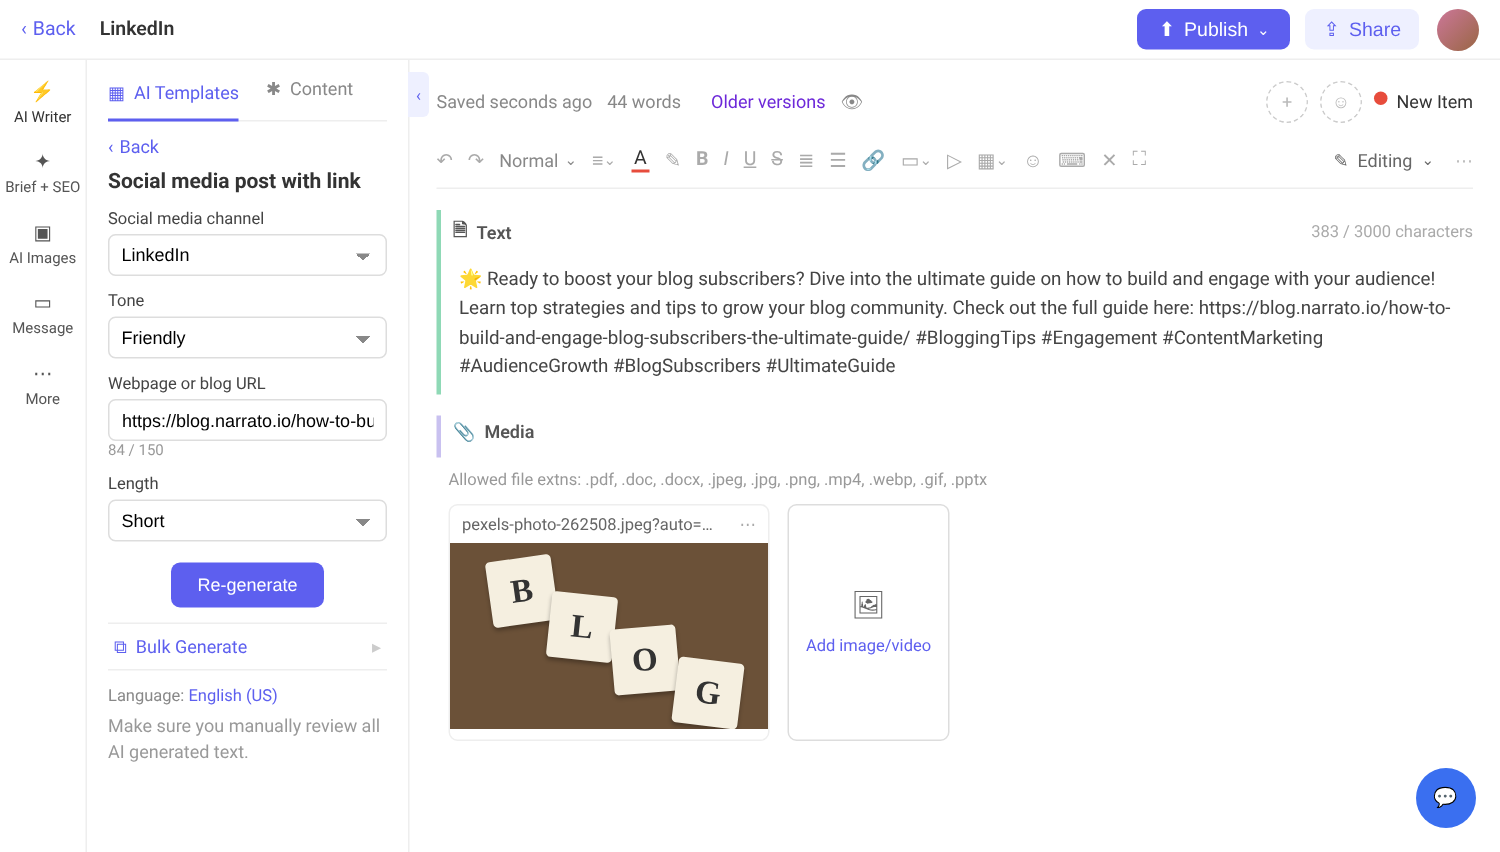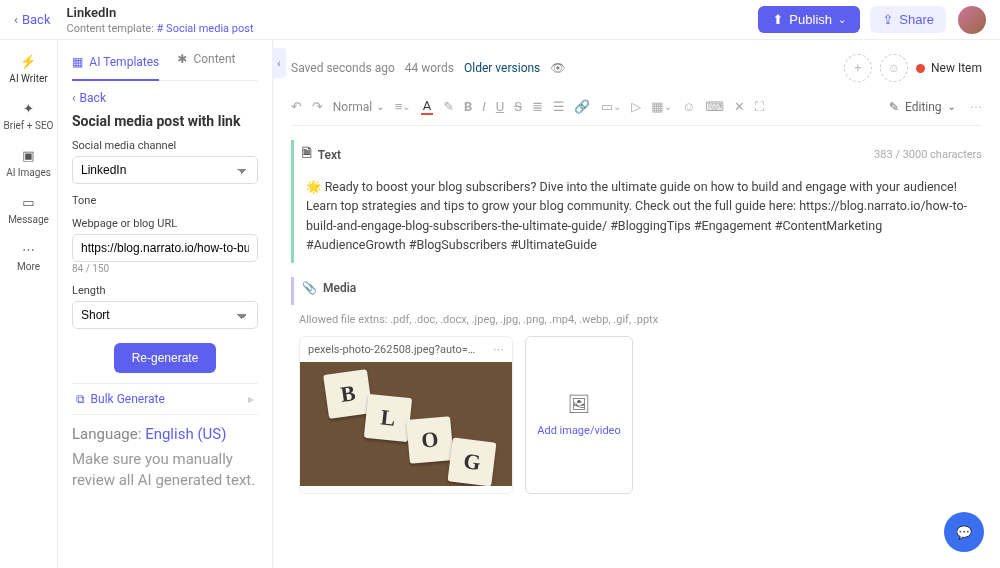--- a/index.html
+++ b/index.html
@@ -29,31 +29,31 @@
 .tab.active { color: #5d5fef; border-bottom: 2px solid #5d5fef; margin-bottom: -9px; padding-bottom: 7px; }
 .panel-back { color: #5d5fef; font-size: 12px; margin: 10px 0 8px; display: flex; align-items: center; gap: 4px; cursor: pointer; }
 .panel-title { font-size: 14px; font-weight: 700; margin-bottom: 2px; }
 .panel-desc { font-size: 11px; color: #999; margin-bottom: 14px; }
 .field-label { font-size: 11px; color: #444; margin: 10px 0 4px; }
 .select, .text-input { width: 100%; border: 1px solid #ddd; border-radius: 5px; padding: 6px 8px; font-size: 12px; background: #fff; }
 .select { appearance: none; background-image: linear-gradient(45deg, transparent 50%, #888 50%), linear-gradient(135deg, #888 50%, transparent 50%); background-position: calc(100% - 15px) 12px, calc(100% - 10px) 12px; background-size: 5px 5px; background-repeat: no-repeat; }
 .char-count { text-align: left; font-size: 10px; color: #999; margin-top: 1px; }
 .regen-btn { background: #5d5fef; color: #fff; border: none; border-radius: 6px; padding: 8px 18px; font-size: 12px; margin: 14px auto 10px; display: block; cursor: pointer; }
 .bulk-row { display: flex; align-items: center; gap: 6px; color: #5d5fef; font-size: 12px; padding: 8px 4px; border-top: 1px solid #eee; border-bottom: 1px solid #eee; cursor: pointer; }
-.lang-row { font-size: 15px; color: #888; margin-top: 10px; }
+.lang-row { font-size: 11px; color: #888; margin-top: 10px; }
 .lang-row a { color: #5d5fef; text-decoration: none; }
-.warn { font-size: 15px; color: #999; margin-top: 6px; line-height: 1.4; }
+.warn { font-size: 12px; color: #999; margin-top: 6px; line-height: 1.4; }
 
 .editor { flex: 1; padding: 0 18px; overflow-y: auto; position: relative; }
 .editor-top { display: flex; align-items: center; padding: 14px 0 10px; font-size: 12px; color: #888; }
-.editor-top .older { color: #0c4a6e; margin-left: 10px; cursor: pointer; }
+.editor-top .older { color: #6d28d9; margin-left: 20px; cursor: pointer; }
 .editor-top .words { margin-left: 10px; }
 .editor-top-right { margin-left: auto; display: flex; align-items: center; gap: 8px; }
 .circle-icon { width: 28px; height: 28px; border: 1px dashed #ccc; border-radius: 50%; display: flex; align-items: center; justify-content: center; color: #bbb; cursor: pointer; }
-.new-item { display: flex; align-items: center; gap: 6px; color: #333; font-size: 12px; }
+.new-item { display: flex; align-items: flex-start; gap: 6px; color: #333; font-size: 12px; }
 .dot-red { width: 9px; height: 9px; border-radius: 50%; background: #e74c3c; }
 
 .toolbar { display: flex; align-items: center; gap: 10px; padding: 6px 0 10px; border-bottom: 1px solid #eee; color: #aaa; font-size: 13px; }
 .toolbar .tb { cursor: pointer; display: flex; align-items: center; }
 .normal-sel { color: #888; font-size: 12px; display: flex; align-items: center; gap: 4px; }
 .editing-pill { margin-left: auto; display: flex; align-items: center; gap: 6px; color: #666; font-size: 12px; }
 
 .section { border-left: 3px solid #8fd9b6; margin-top: 14px; padding: 0 0 6px 8px; }
 .section-head { display: flex; align-items: center; gap: 6px; font-size: 12px; color: #555; font-weight: 600; padding: 4px 0; }
 .section-head .count { margin-left: auto; font-size: 11px; color: #aaa; font-weight: 400; }
@@ -78,27 +78,20 @@
 </head>
 <body>
 
 <div class="topbar">
   <div class="back-link">
     <span>‹</span>
     <span>Back</span>
   </div>
   <div class="doc-title-wrap">
     <div class="doc-title">LinkedIn</div>
-    <div class="doc-subtitle">
-      <span>Content template:</span>
-      <a href="#">
-        <span>#</span>
-        <span>Social media post</span>
-      </a>
-    </div>
   </div>
   <button class="publish-btn">
     <span>⬆</span>
     <span>Publish</span>
     <span class="chev">⌄</span>
   </button>
   <button class="share-btn">
     <span>⇪</span>
     <span>Share</span>
   </button>
@@ -146,20 +139,23 @@
       <span>Back</span>
     </div>
     <div class="panel-title">Social media post with link</div>
 
     <div class="field-label">Social media channel</div>
     <select class="select">
       <option>LinkedIn</option>
     </select>
 
     <div class="field-label">Tone</div>
+    <select class="select">
+      <option>Friendly</option>
+    </select>
 
     <div class="field-label">Webpage or blog URL</div>
     <input class="text-input" value="https://blog.narrato.io/how-to-build-and-en" style="">
     <div class="char-count">84 / 150</div>
 
     <div class="field-label">Length</div>
     <select class="select">
       <option>Short</option>
     </select>
 

